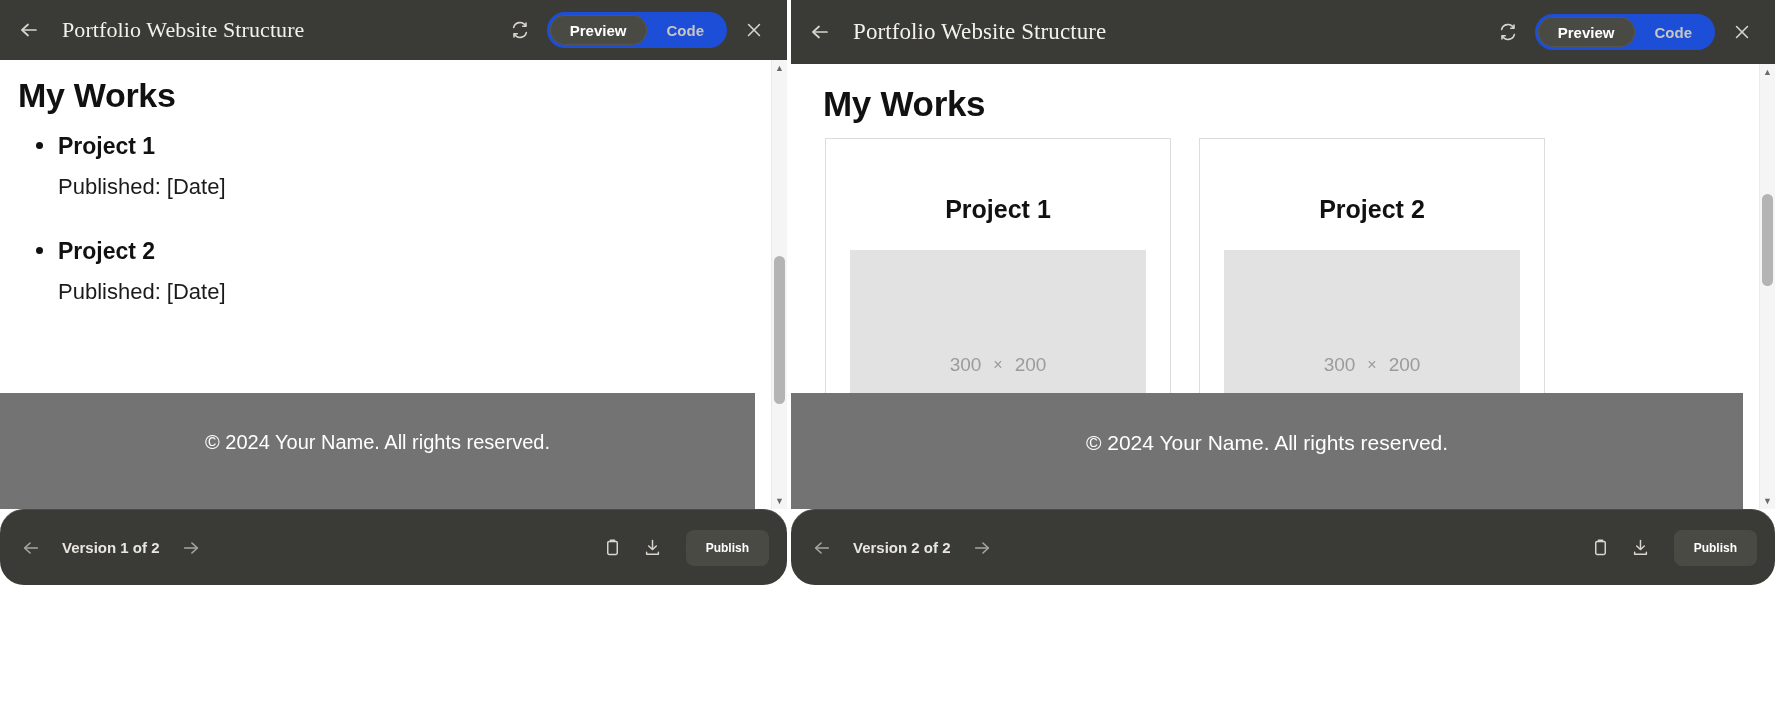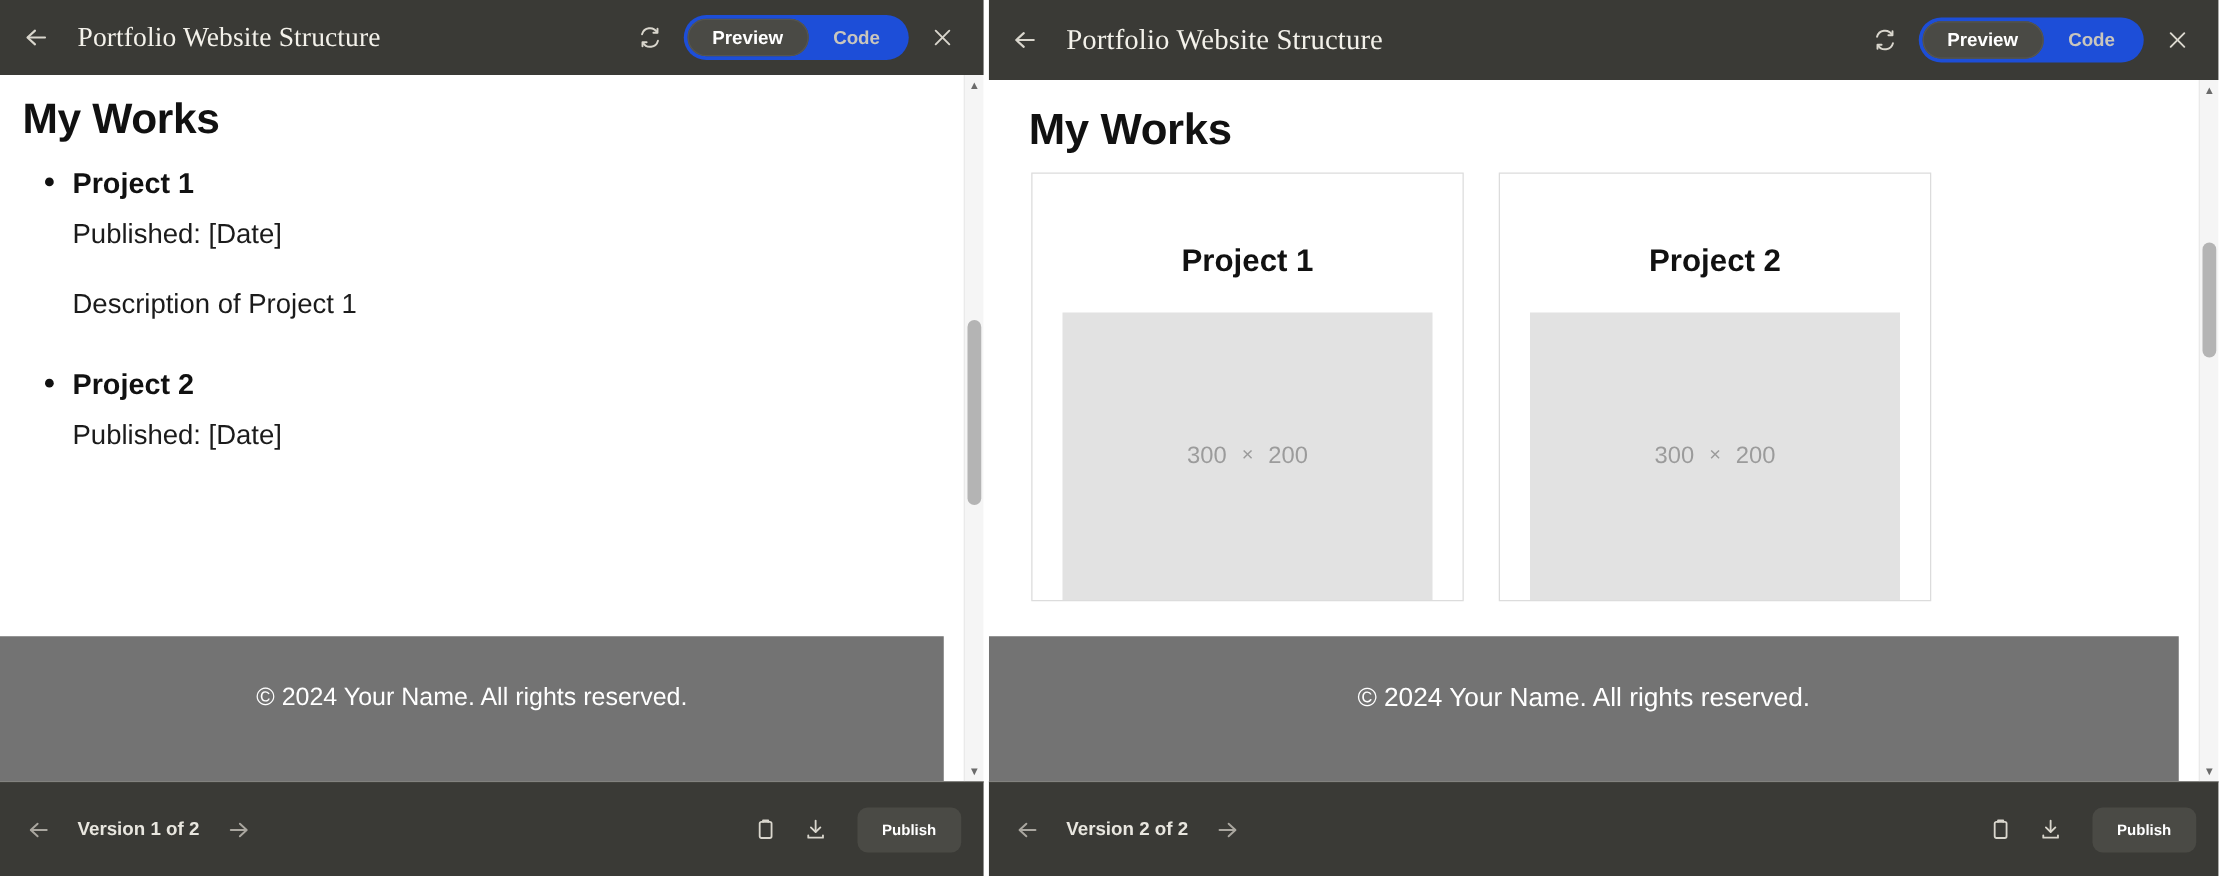--- a/index.html
+++ b/index.html
@@ -6,21 +6,21 @@
   html, body {
     width: 1775px; height: 701px;
     background: #ffffff;
     font-family: "Liberation Sans", sans-serif;
     overflow: hidden;
   }
   .stage { display: flex; width: 1775px; height: 701px; }
 
   .panel {
     position: relative;
-    height: 701px;
+    height: 585px;
     display: flex;
     flex-direction: column;
     background: #ffffff;
     overflow: hidden;
   }
   .panel-left  { width: 787px; }
   .panel-gap   { width: 4px; height: 701px; background: #ffffff; }
   .panel-right { width: 984px; }
 
   
@@ -203,20 +203,21 @@
   
   .toolbar {
     flex: 0 0 76px;
     height: 76px;
     background: #3a3a36;
     border-top: 1px solid #4a4a45;
     display: flex;
     align-items: center;
     padding: 0 18px 0 14px;
     gap: 6px;
+    border-radius: 24px;
   }
   .ver-label {
     font-size: 15px;
     font-weight: bold;
     color: #e8e6df;
     white-space: nowrap;
     padding: 0 8px;
   }
   .tb-spacer { flex: 1 1 auto; }
   .publish {
@@ -271,21 +272,20 @@
     </div>
 
     <div class="content">
       <div class="page">
         <div class="page-inner">
           <h1 class="works">My Works</h1>
           <ul class="proj-list">
             <li>
               <div class="proj-name">Project 1</div>
               <div class="proj-meta">Published: [Date]</div>
-              <div class="proj-meta">Description of Project 1</div>
             </li>
             <li>
               <div class="proj-name">Project 2</div>
               <div class="proj-meta">Published: [Date]</div>
             </li>
           </ul>
         </div>
         <div class="site-footer">
           <span>© 2024 Your Name. All rights reserved.</span>
         </div>

